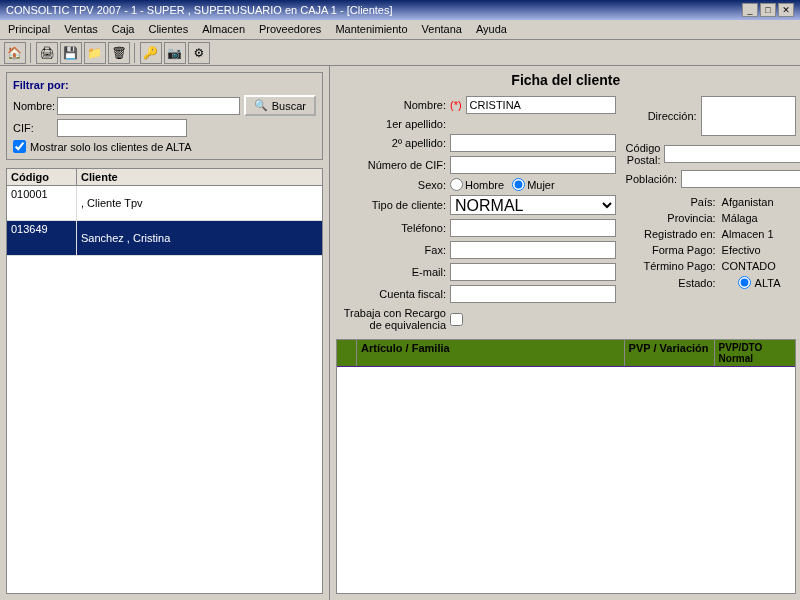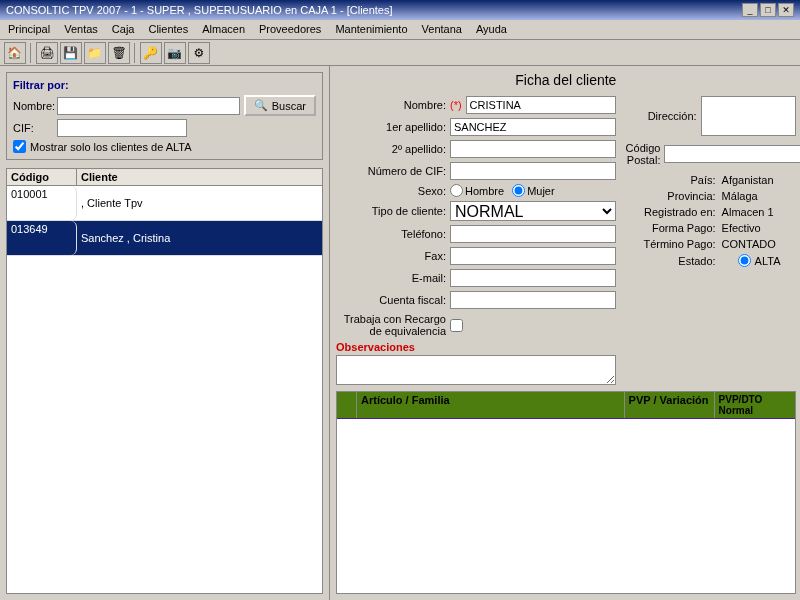--- a/index.html
+++ b/index.html
@@ -147,34 +147,33 @@
     .table-row {
       display: flex;
       border-bottom: 1px solid #ddd;
       cursor: pointer;
     }
     .table-row.selected { background: #0a246a; color: white; }
     .td-code {
       width: 70px;
       padding: 2px 4px;
       border-right: 1px solid #ddd;
-      border-radius: 6px;
     }
     .td-client { flex: 1; padding: 11px 4px; }
     
     .right-panel {
       flex: 1;
       padding: 6px;
       display: flex;
       flex-direction: column;
     }
     .ficha-title {
       text-align: center;
       font-size: 14px;
-      font-weight: normal;
+      font-weight: bold;
       margin-bottom: 8px;
       color: #000;
     }
     .form-area {
       display: flex;
       gap: 10px;
     }
     .form-left { flex: 1; }
     .form-right { width: 170px; }
     .form-row {
@@ -351,21 +350,20 @@
     <div class="form-area">
 
       <div class="form-left">
         <div class="form-row">
           <span class="form-label">Nombre:</span>
           <span class="required-star">(*)</span>
           <input class="form-input" type="text" style="flex: 1 1 0%;" value="CRISTINA">
         </div>
         <div class="form-row">
           <span class="form-label">1er apellido:</span>
-          <input class="form-input" type="text" value="SANCHEZ" style="">
         </div>
         <div class="form-row">
           <span class="form-label">2º apellido:</span>
           <input class="form-input" type="text" style="">
         </div>
         <div class="form-row">
           <span class="form-label">Número de CIF:</span>
           <input class="form-input" type="text" style="">
         </div>
         <div class="form-row">
@@ -403,34 +401,34 @@
             <input class="form-input" type="text" style="">
           </div>
           <div class="form-row">
             <span class="form-label">Cuenta fiscal:</span>
             <input class="form-input" type="text" style="">
           </div>
           <div class="recargo-row">
             <span class="form-label recargo-label">Trabaja con Recargo de equivalencia</span>
             <input type="checkbox" class="recargo-check" style="">
           </div>
-          <div>
-            <div class="observaciones-label">Observaciones</div>
-            <textarea class="observaciones-box" style=""></textarea>
-          </div>
         </div>
       </div>
 
       <div class="form-right">
         <div class="form-row">
           <span class="right-label">Dirección:</span>
           <div class="direccion-box"></div>
         </div>
         <div class="form-row" style="margin-top:6px;">
           <span class="right-label">Código Postal:</span>
+          <input class="right-input" type="text" style="">
+        </div>
+        <div class="form-row">
+          <span class="right-label">Población:</span>
           <input class="right-input" type="text" style="">
         </div>
         <div style="margin-top:8px;">
           <div class="form-row">
             <span class="right-label">País:</span>
             <span class="right-value">Afganistan</span>
           </div>
           <div class="form-row">
             <span class="right-label">Provincia:</span>
             <span class="right-value">Málaga</span>

